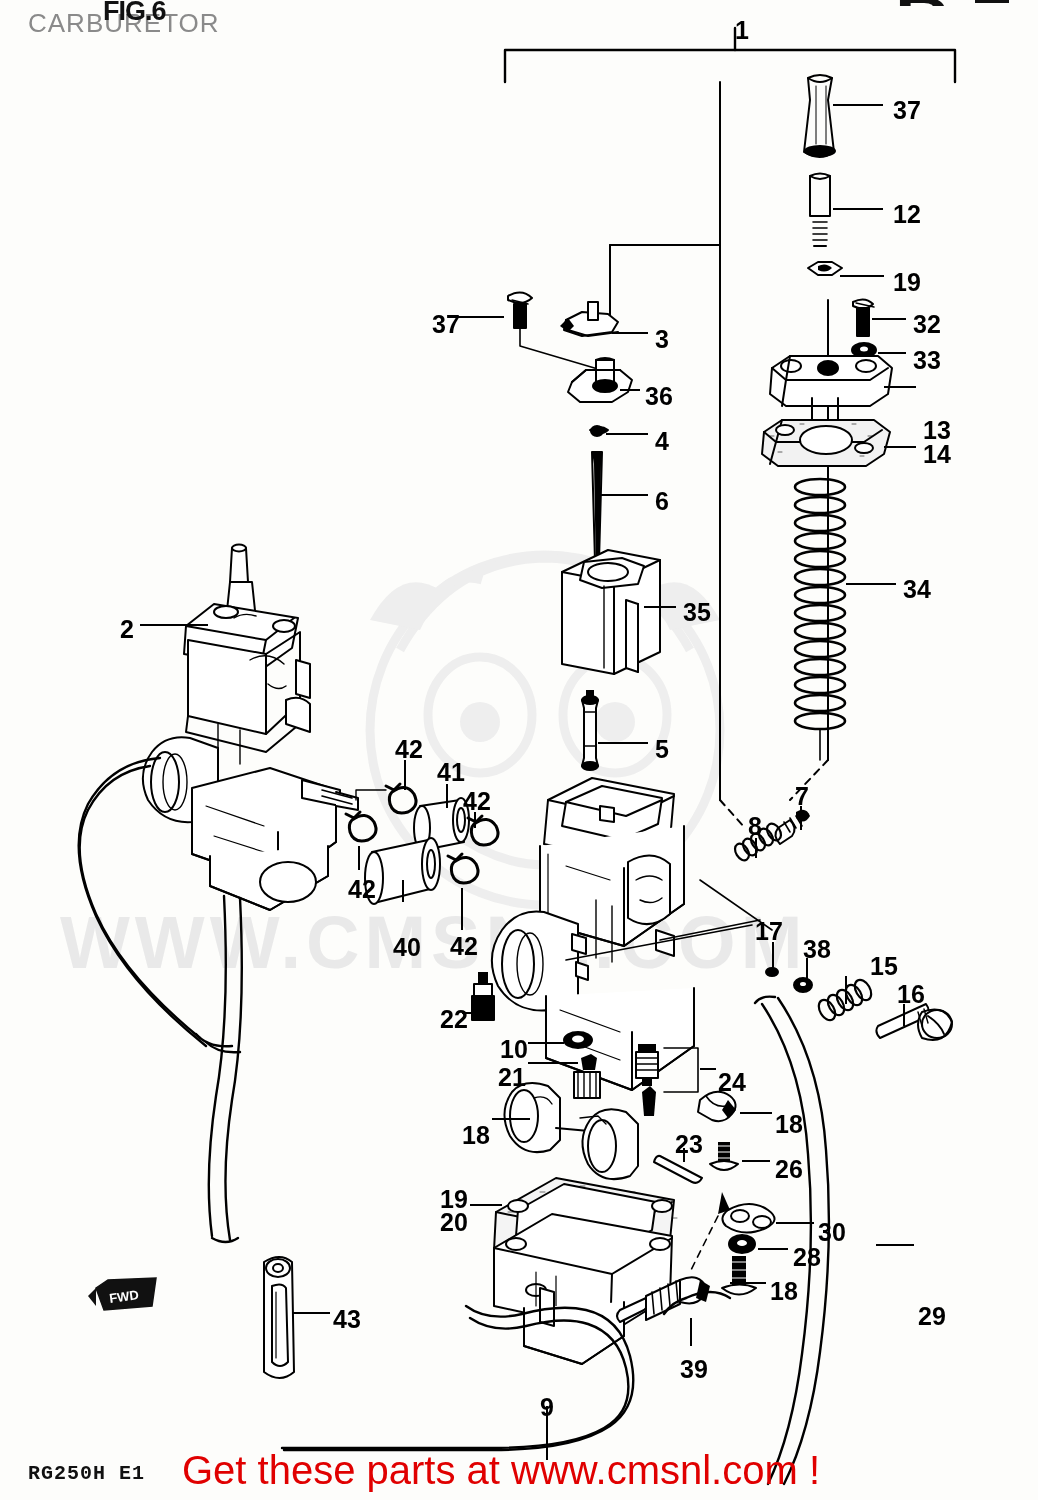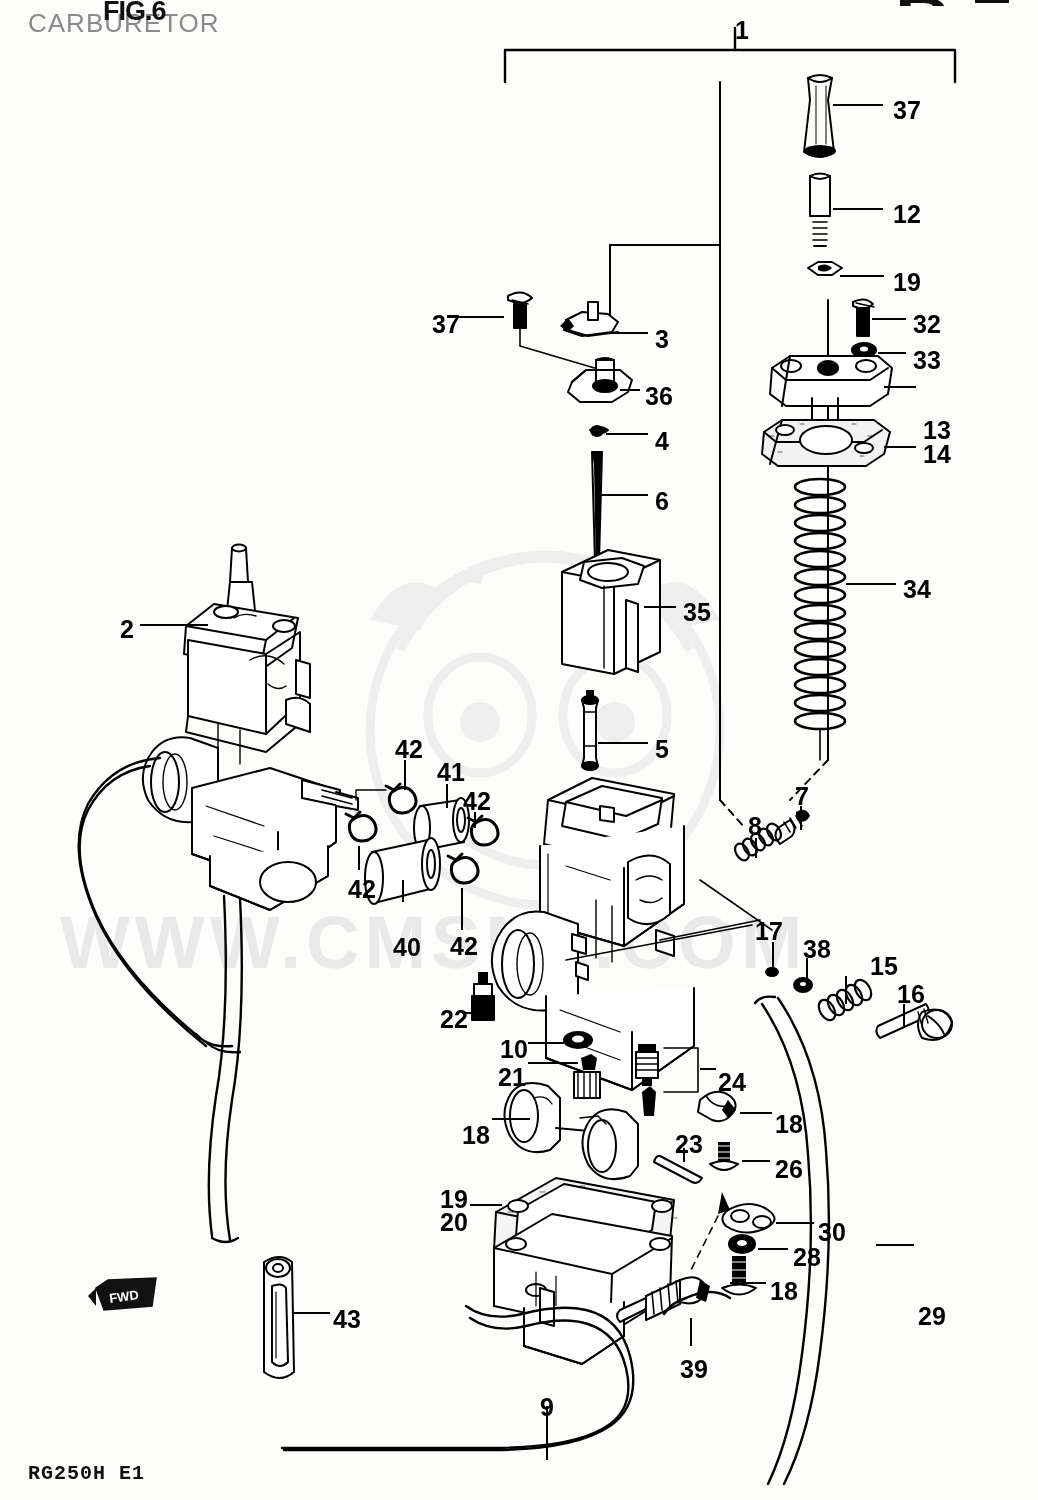--- a/index.html
+++ b/index.html
@@ -473,20 +473,21 @@
   <div class="abs lead lh" style="left:292px;top:1312px;width:38px;"></div>
   <div class="abs lead lv" style="left:690px;top:1318px;height:28px;"></div>
   <div class="abs lead lv" style="left:546px;top:1406px;height:54px;"></div>
 
   <div class="abs" id="section-title">CARBURETOR</div>
   <div class="abs" id="fig-title">FIG.6</div>
   <div class="abs" id="corner-letter">B</div>
   <div class="abs" id="corner-dash"></div>
 
   <div class="abs" id="model-code">RG250H E1</div>
+  <div class="abs" id="promo">Get these parts at www.cmsnl.com !</div>
 
   <div id="callouts">
       <div class="abs num" style="left: 735px; top: 16px;">1</div>
       <div class="abs num" style="left: 893px; top: 96px;">37</div>
       <div class="abs num" style="left: 893px; top: 200px;">12</div>
       <div class="abs num" style="left: 893px; top: 268px;">19</div>
       <div class="abs num" style="left: 913px; top: 310px;">32</div>
       <div class="abs num" style="left: 913px; top: 346px;">33</div>
       <div class="abs num" style="left: 923px; top: 380px; margin-top: 36px;">13</div>
       <div class="abs num" style="left: 923px; top: 440px;">14</div>

